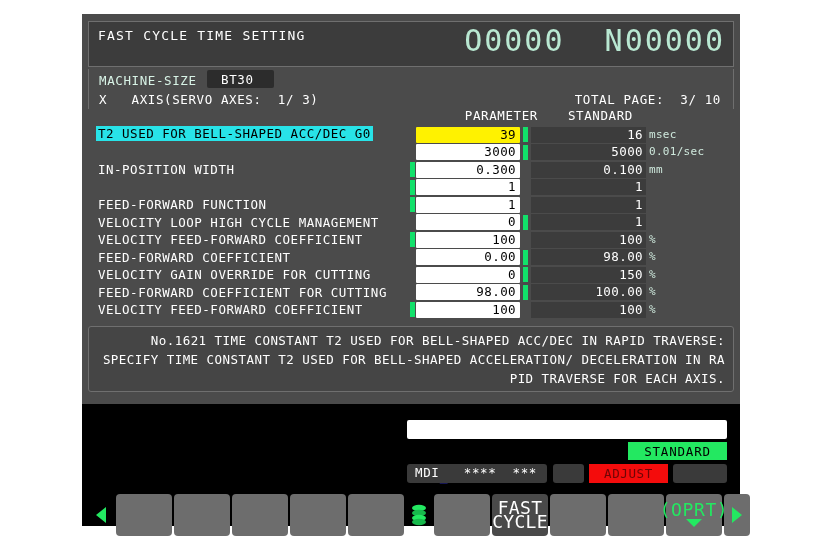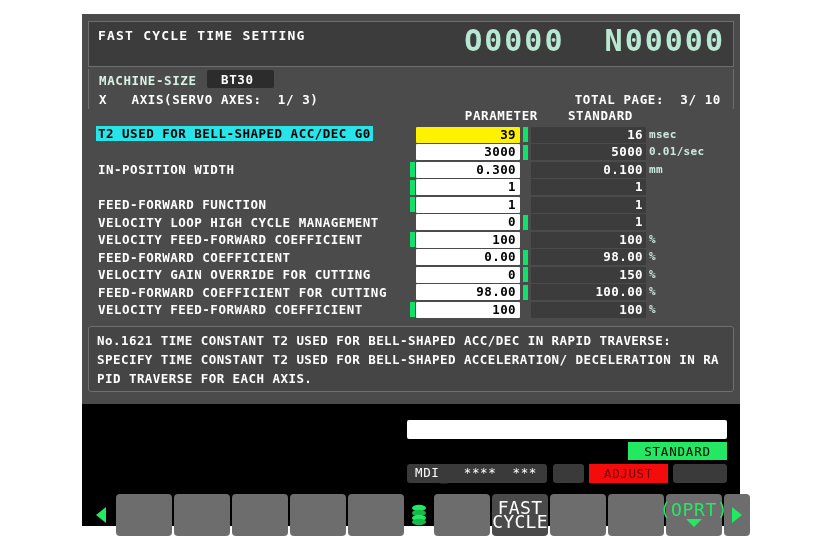--- a/index.html
+++ b/index.html
@@ -26,21 +26,20 @@
 
   
   .panel {
     position: absolute;
     left: 0;
     top: 0;
     width: 658px;
     height: 390px;
     background: #4b4b4b;
     box-sizing: border-box;
-    font-weight: bold;
   }
 
   .title-bar {
     position: absolute;
     left: 6px;
     top: 7px;
     width: 646px;
     height: 46px;
     background: #3c3c3c;
     border: 1px solid #6f6f6f;
@@ -245,20 +244,21 @@
     border-radius: 3px;
     box-sizing: border-box;
     padding: 4px 8px 0 8px;
   }
   .helpline {
     font-size: 12.5px;
     line-height: 19px;
     letter-spacing: 0.45px;
     color: #ffffff;
     white-space: pre;
+    text-align: right;
   }
 
   
   .console {
     position: absolute;
     left: 0;
     top: 390px;
     width: 658px;
     height: 122px;
     background: #000000;

